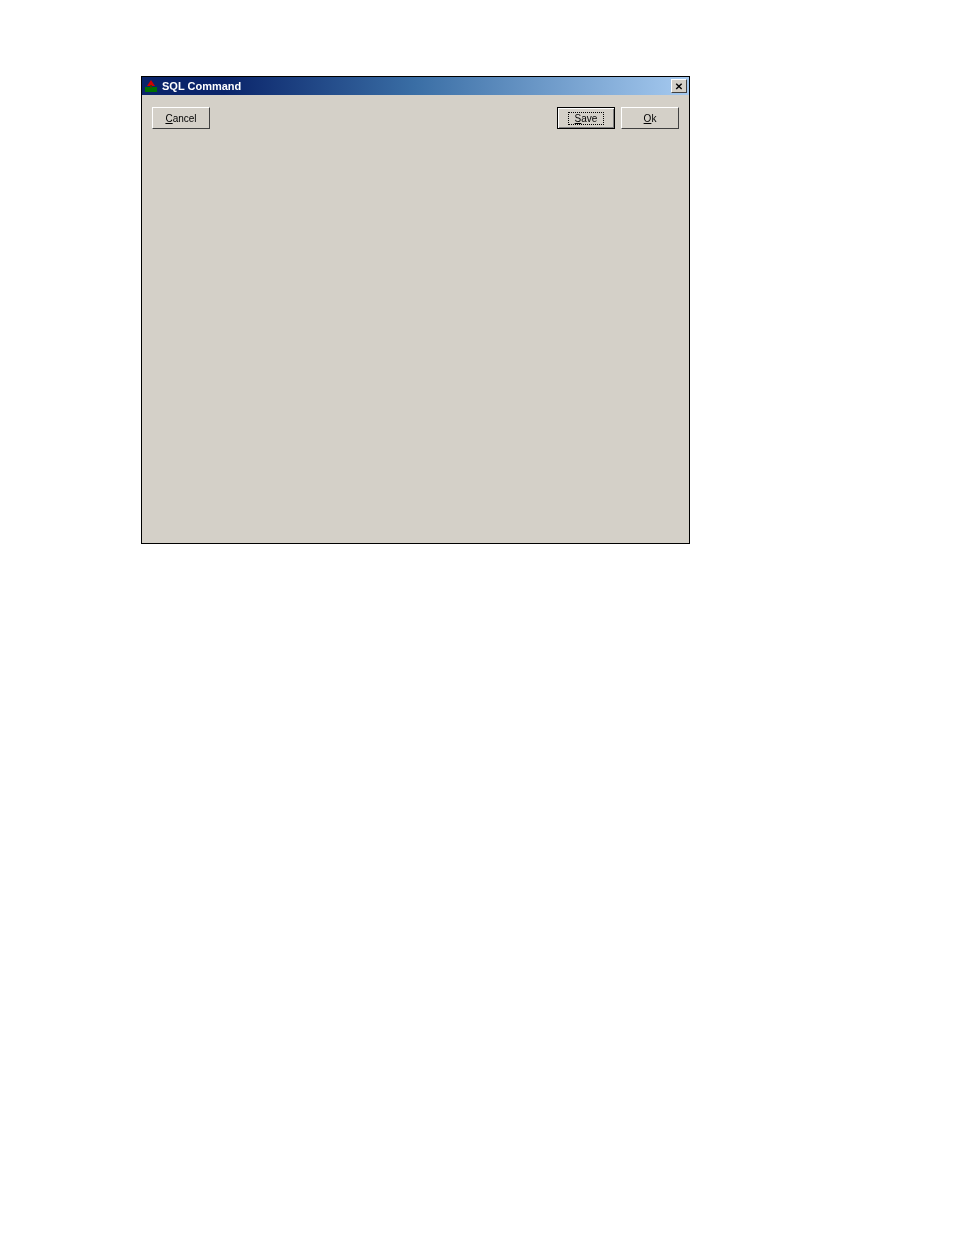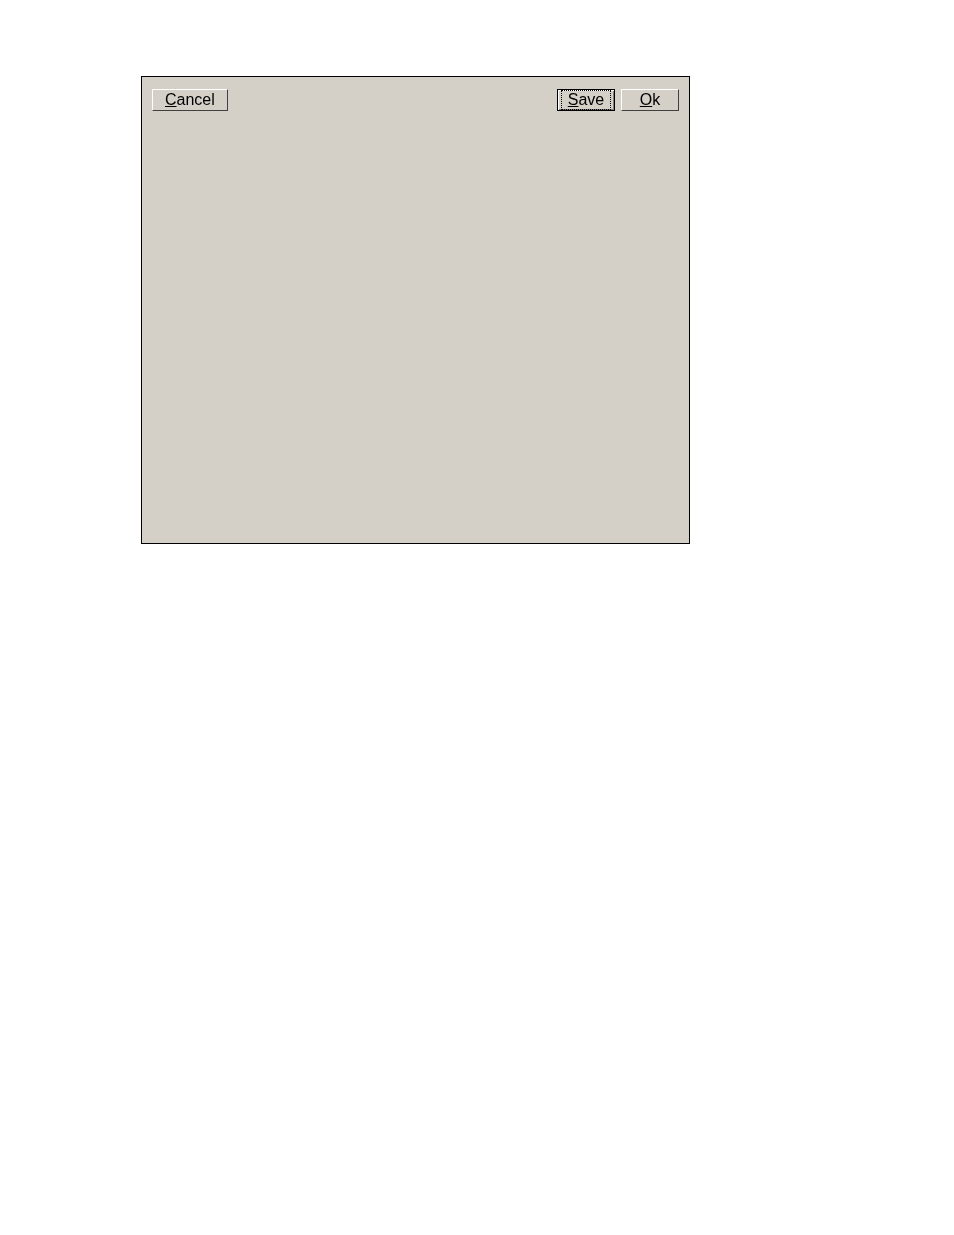--- a/index.html
+++ b/index.html
@@ -107,21 +107,21 @@
       flex: 1;
     }
     .win-btn {
       min-width: 58px;
       height: 22px;
       background: #d4d0c8;
       border-top: 1px solid #ffffff;
       border-left: 1px solid #ffffff;
       border-right: 1px solid #404040;
       border-bottom: 1px solid #404040;
-      font-size: 16px;
+      font-size: 10px;
       font-family: "Tahoma", "MS Sans Serif", sans-serif;
       display: flex;
       align-items: center;
       justify-content: center;
       margin-left: 6px;
       padding: 0 10px;
       cursor: default;
     }
     .win-btn.first {
       margin-left: 0;
@@ -139,20 +139,33 @@
       padding: 0 2px;
     }
     .btn-label .und {
       text-decoration: underline;
     }
   </style>
 </head>
 <body>
 
 <div class="dialog">
+  <div class="titlebar">
+    <span class="titlebar-icon">
+      <svg viewBox="0 0 14 14">
+        <rect x="1" y="8" width="12" height="5" fill="#007000"></rect>
+        <polygon points="7,1 3,7 11,7" fill="#d00000"></polygon>
+        <rect x="6" y="6" width="2" height="3" fill="#404000"></rect>
+      </svg>
+    </span>
+    <span class="titlebar-title">SQL Command</span>
+    <div class="close-btn">
+      <span>✕</span>
+    </div>
+  </div>
 
 
   <div class="button-row">
     <button class="win-btn first">
       <span class="btn-label"><span class="und">C</span><span>ancel</span></span>
     </button>
     <div class="button-spacer"></div>
     <button class="win-btn focused">
       <span class="btn-label"><span class="und">S</span><span>ave</span></span>
     </button>

